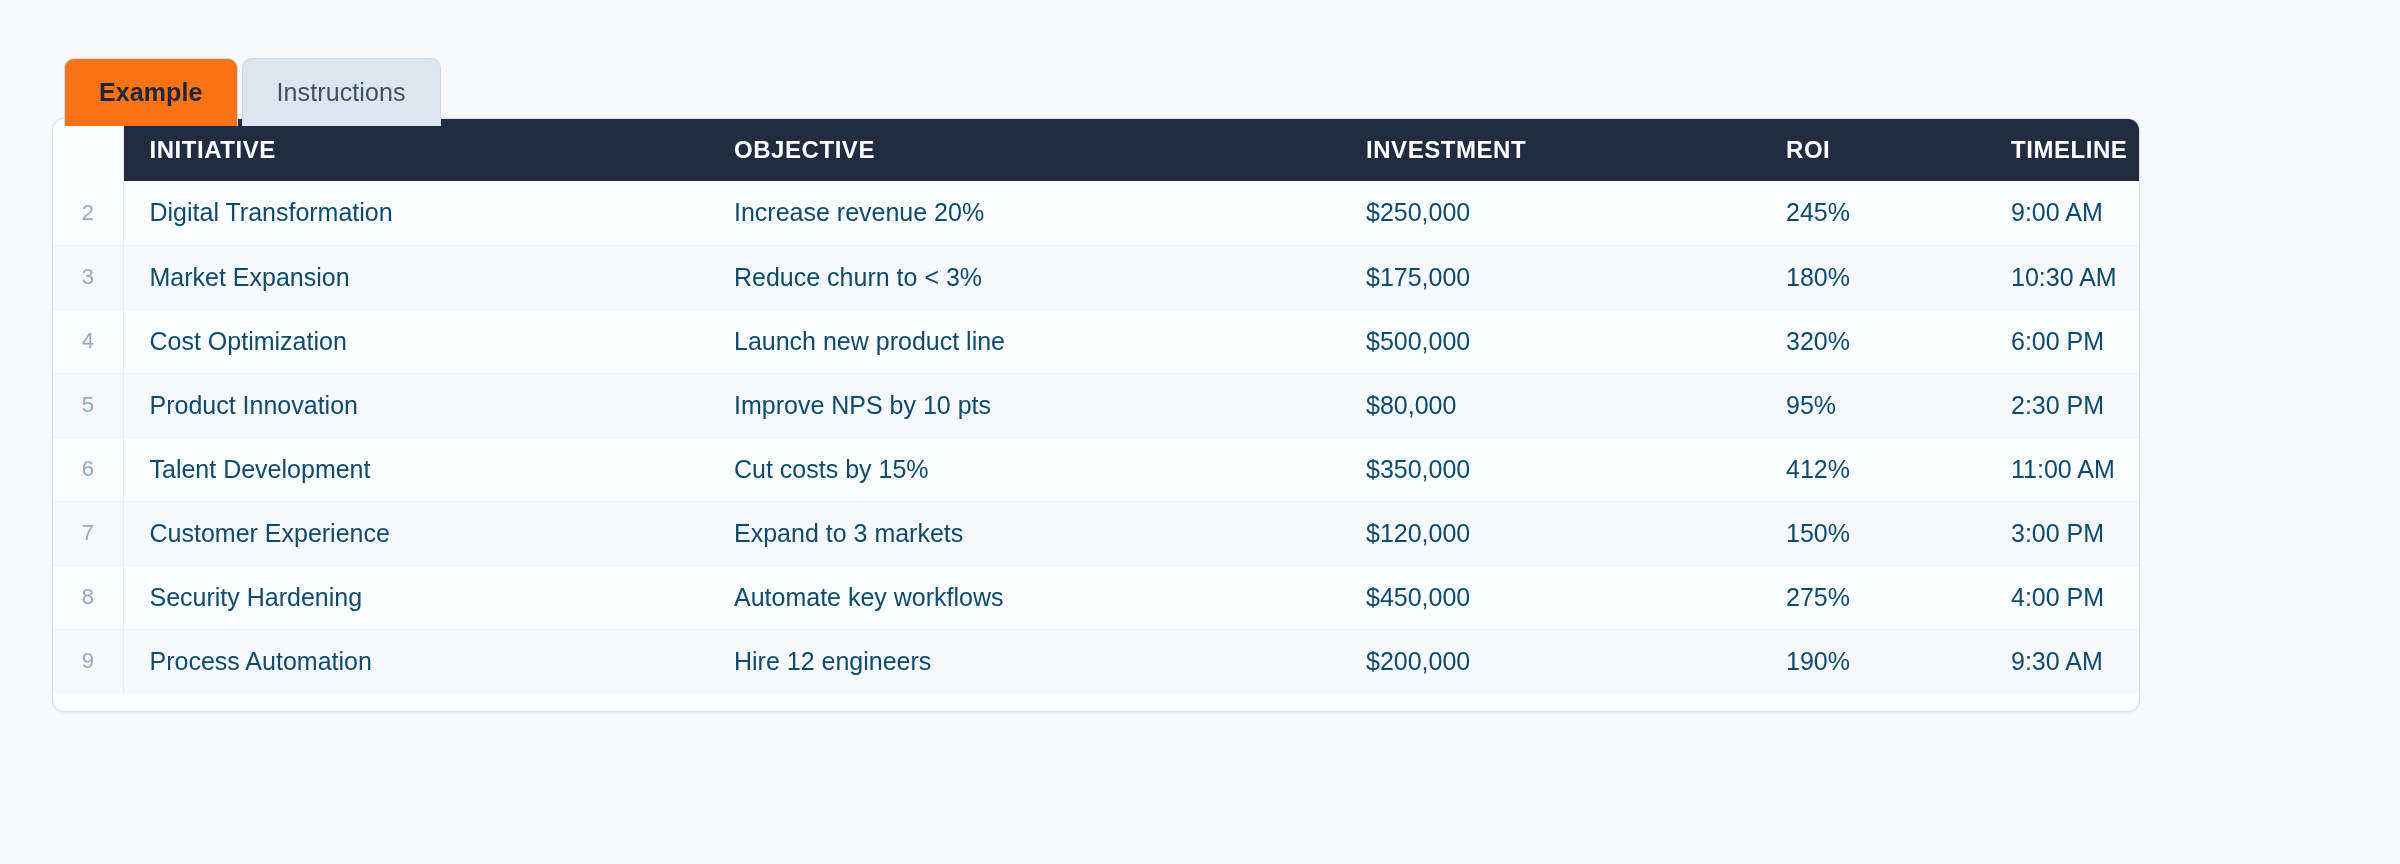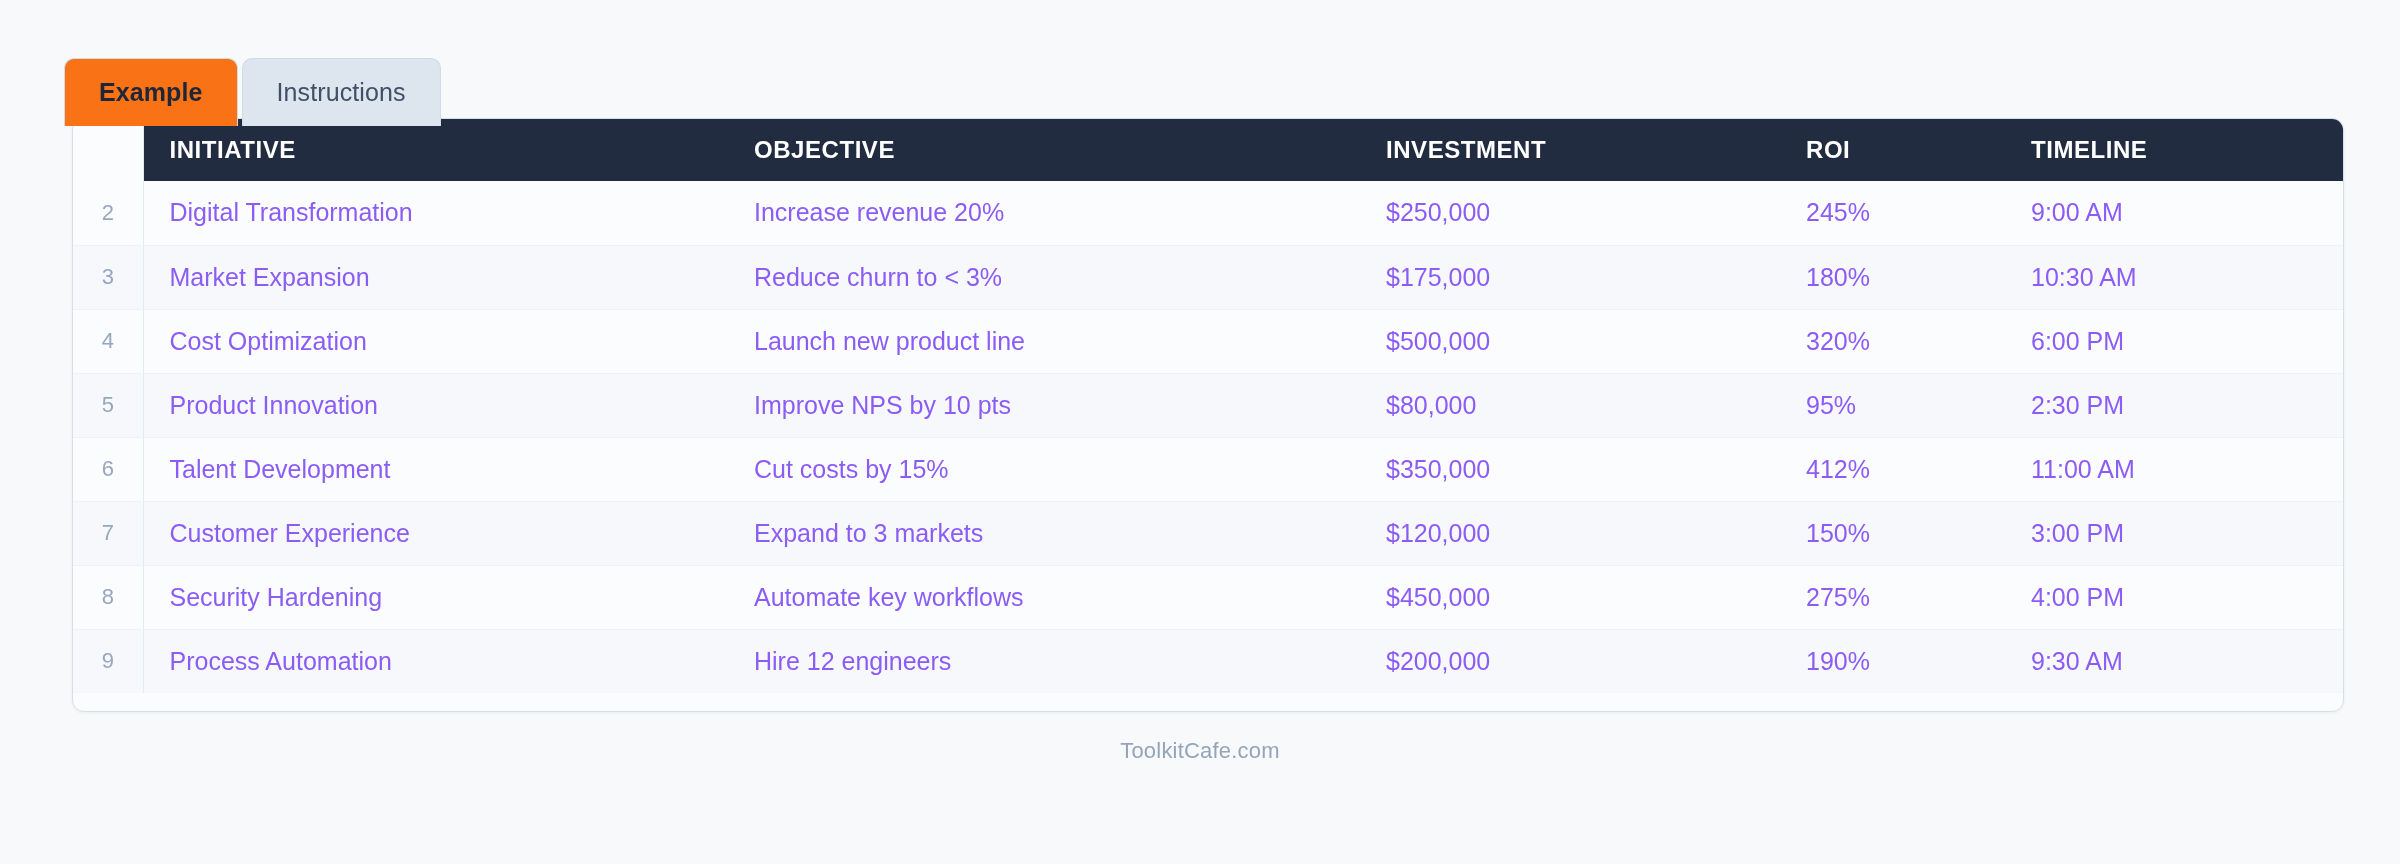--- a/index.html
+++ b/index.html
@@ -53,23 +53,23 @@
     color: #1d2739;
     font-weight: bold;
     border-color: #cfdbe8;
     position: relative;
     z-index: 6;
   }
 
   
   .card {
     position: absolute;
-    left: 72px;
+    left: 52px;
     top: 118px;
-    width: 2272px;
+    width: 2088px;
     height: 594px;
     background: #fbfcfd;
     border: 1px solid #d5dfe9;
     border-radius: 12px;
     box-shadow: 0 1px 3px rgba(40,60,90,0.06);
     overflow: hidden;
     z-index: 2;
   }
 
   .grid {
@@ -103,21 +103,21 @@
     border-right: 1px solid #e3eaf2;
     padding: 0;
   }
 
   thead th.first-data { border-radius: 0; }
   thead th.last-data  { border-top-right-radius: 8px; }
 
   tbody td {
     height: 64px;
     font-size: 25px;
-    color: #8b5cf6;
+    color: #0c4a6e;
     padding: 0 0 0 26px;
     vertical-align: middle;
     border-bottom: 1px solid #eef2f7;
     background: #fbfcfd;
     white-space: nowrap;
   }
 
   tbody tr:nth-child(even) td { background: #f6f8fb; }
   tbody tr:last-child td { border-bottom: none; }
 
@@ -235,15 +235,14 @@
             <td>Process Automation</td>
             <td>Hire 12 engineers</td>
             <td>$200,000</td>
             <td>190%</td>
             <td>9:30 AM</td>
           </tr>
         </tbody>
     </table>
   </div>
 
-  <div class="footer">ToolkitCafe.com</div>
 
 </div>
 
 </body></html>

